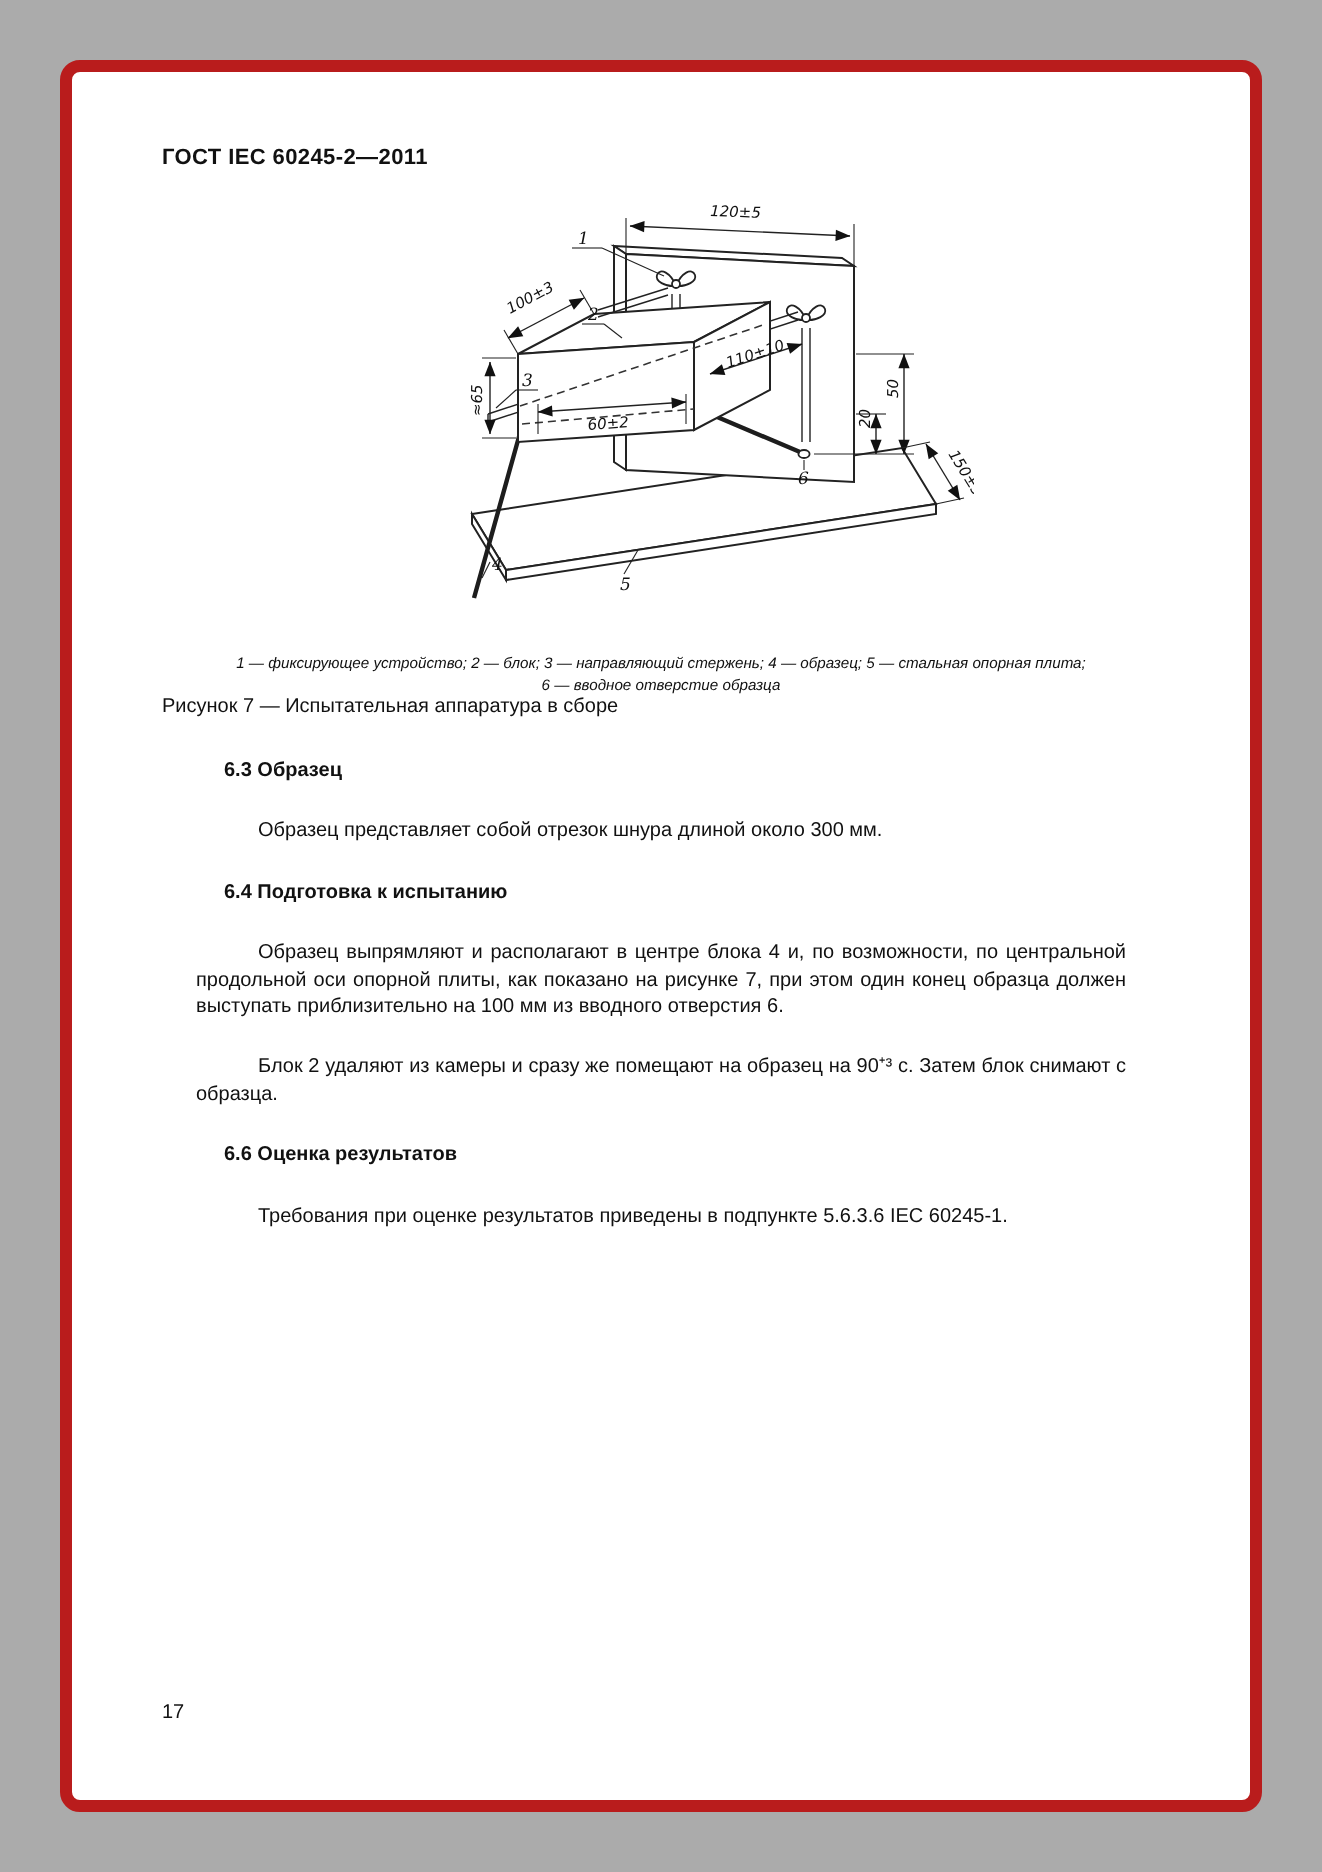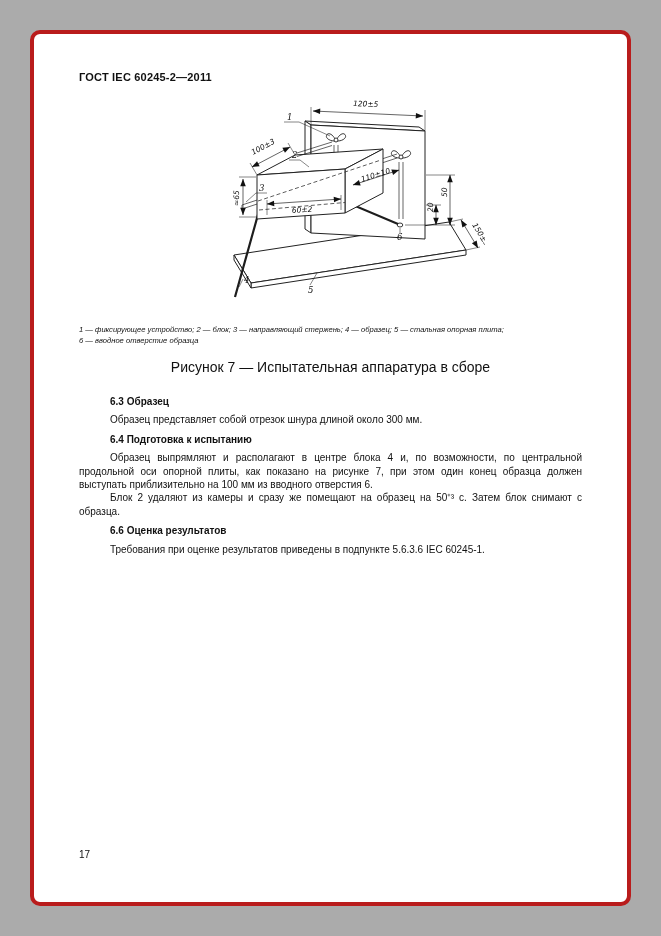--- a/index.html
+++ b/index.html
@@ -8,43 +8,43 @@
     background:#ababab;
     position:relative;
     overflow:hidden;
     font-family:"Liberation Sans",sans-serif;
     color:#111;
   }
   .page{
     position:absolute;left:30px;top:30px;
     width:601px;height:876px;
     background:#ffffff;
-    border:4px solid #b91c1c;
+    border:6px solid #b91c1c;
     border-radius:10px;
     box-sizing:border-box;
     padding:37px 45px 0 45px;
   }
   .doc-header{
     font-size:11px;
     font-weight:bold;
     letter-spacing:.2px;
   }
   .figure-block{margin:0;padding:0;}
   .drawing-wrap{margin-top:8px;margin-left:150px;height:224px;}
   svg{display:block;}
-  .legend{margin-top:9px;text-align:left;font-size:7.6px;line-height:11px;color:#111;}
+  .legend{margin-top:9px;text-align:center;font-size:7.6px;line-height:11px;color:#111;}
   .legend-line{display:block;font-style:italic;}
-  .caption{margin-top:13px;text-align:center;font-size:14px;font-style:normal;}
+  .caption{font-size:10px;font-style:normal;}
   .body-text{margin-top:20px;font-size:10px;line-height:13.4px;}
   .sec-heading{
     font-size:10px;line-height:13.4px;
     font-weight:bold;margin:6px 0 5px 0;
     text-indent:31px;
   }
-  .para{margin:0;text-align:justify;text-indent:31px;}
+  .para{margin:17px;text-align:justify;text-indent:31px;}
   .page-number{position:absolute;left:45px;top:815px;font-size:10px;}
 
   
   .edge{fill:#ffffff;stroke:#222;stroke-width:1;}
   .thin{fill:none;stroke:#222;stroke-width:0.7;}
   .xline{fill:none;stroke:#222;stroke-width:0.55;}
   .dimline{fill:none;stroke:#222;stroke-width:0.7;}
   .hidden-line{fill:none;stroke:#333;stroke-width:0.8;stroke-dasharray:4 2.5;}
   .cord{fill:none;stroke:#1d1d1d;stroke-width:2.2;}
   .dim{font:italic 7.5px "DejaVu Sans",sans-serif;fill:#111;}
@@ -191,21 +191,21 @@
   </figure>
 
   <div class="body-text">
 
     <h2 class="sec-heading">6.3 Образец</h2>
     <p class="para">Образец представляет собой отрезок шнура длиной около 300 мм.</p>
 
     <h2 class="sec-heading">6.4 Подготовка к испытанию</h2>
     <p class="para">Образец выпрямляют и располагают в центре блока 4 и, по возможности, по центральной продольной оси опорной плиты, как показано на рисунке 7, при этом один конец образца должен выступать приблизительно на 100 мм из вводного отверстия 6.</p>
 
-    <p class="para">Блок 2 удаляют из камеры и сразу же помещают на образец на 50⁺³ с. Затем блок снимают с образца.</p>
+    <p class="para">Блок 2 удаляют из камеры и сразу же помещают на образец на 90⁺³ с. Затем блок снимают с образца.</p>
 
     <h2 class="sec-heading">6.6 Оценка результатов</h2>
     <p class="para">Требования при оценке результатов приведены в подпункте 5.6.3.6 IEC 60245-1.</p>
 
   </div>
 
   <div class="page-number">17</div>
 </div>
 
 </body></html>

